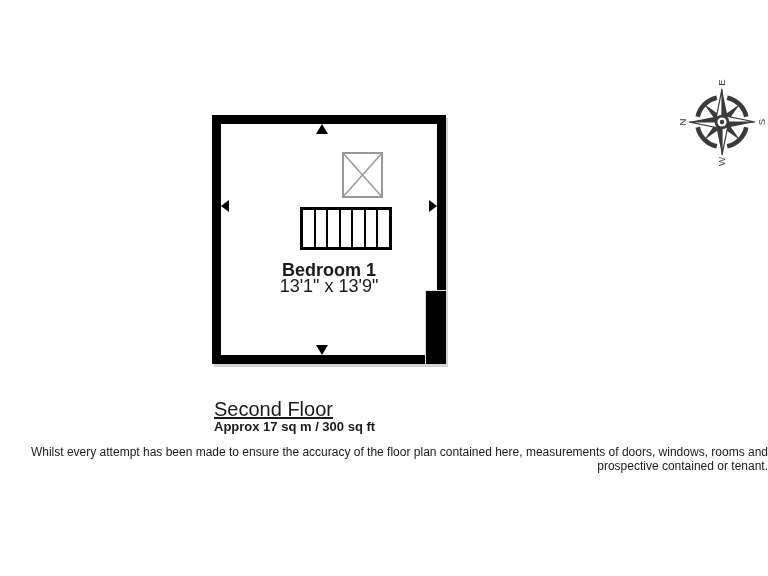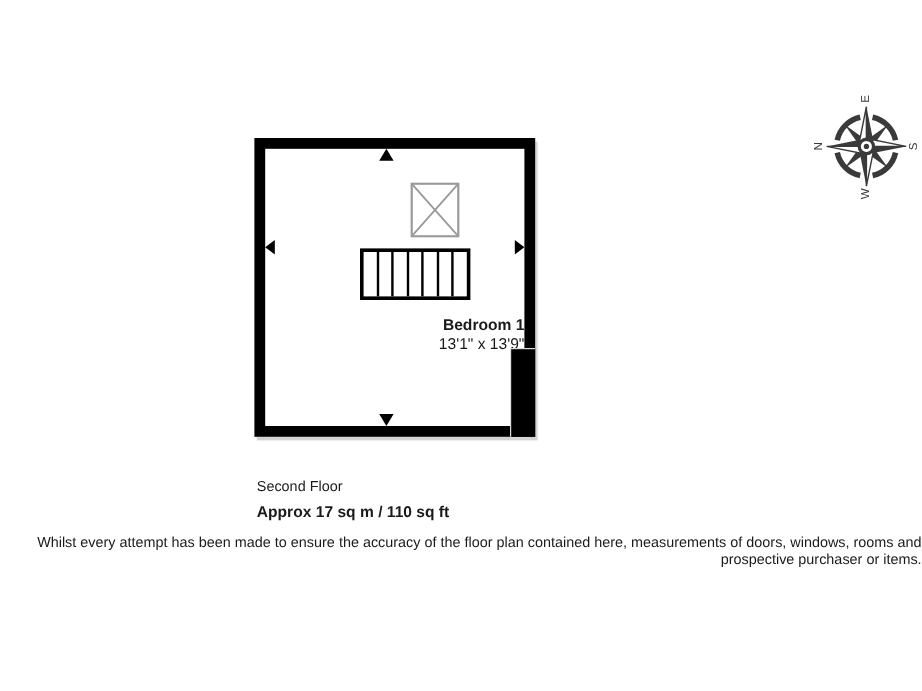--- a/index.html
+++ b/index.html
@@ -81,22 +81,22 @@
     right: 0; top: 76px;
     border-top: 6px solid transparent;
     border-bottom: 6px solid transparent;
     border-left: 8px solid var(--wall);
   }
 
   .room-label {
     position: absolute;
     left: 0; right: 0;
     top: 139px;
-    text-align: right;
-    font-size: 13px;
+    text-align: center;
+    font-size: 18px;
     line-height: 15.5px;
     color: var(--text);
   }
   .room-name { font-weight: bold; }
 
   .chimney {
     position: absolute;
     right: -9px;
     bottom: -9px;
     width: 21px;
@@ -126,22 +126,23 @@
     fill: var(--compass);
     font-family: "Liberation Sans", sans-serif;
     font-size: 10.5px;
   }
 
   
   .floor-label {
     position: absolute;
     left: 214px;
     top: 398px;
-    font-size: 12px;
-    color: var(--text);
+    font-size: 20px;
+    color: var(--text);
+    text-decoration: underline;
   }
   .area-label {
     position: absolute;
     left: 214px;
     top: 419px;
     font-size: 13px;
     font-weight: bold;
     color: var(--text);
   }
   .disclaimer {
@@ -235,20 +236,20 @@
 
     <div class="room-label">
       <div class="room-name">Bedroom 1</div>
       <div class="room-size-imperial">13'1" x 13'9"</div>
     </div>
 
     <div class="chimney"></div>
   </div>
 
   <div class="floor-label">Second Floor</div>
-  <div class="area-label">Approx 17 sq m / 110 sq ft</div>
+  <div class="area-label">Approx 17 sq m / 300 sq ft</div>
 
   <div class="disclaimer">
     <div>Whilst every attempt has been made to ensure the accuracy of the floor plan contained here, measurements of doors, windows, rooms and</div>
-    <div>prospective purchaser or items.</div>
+    <div>prospective contained or tenant.</div>
   </div>
 
 </div>
 
 </body></html>

